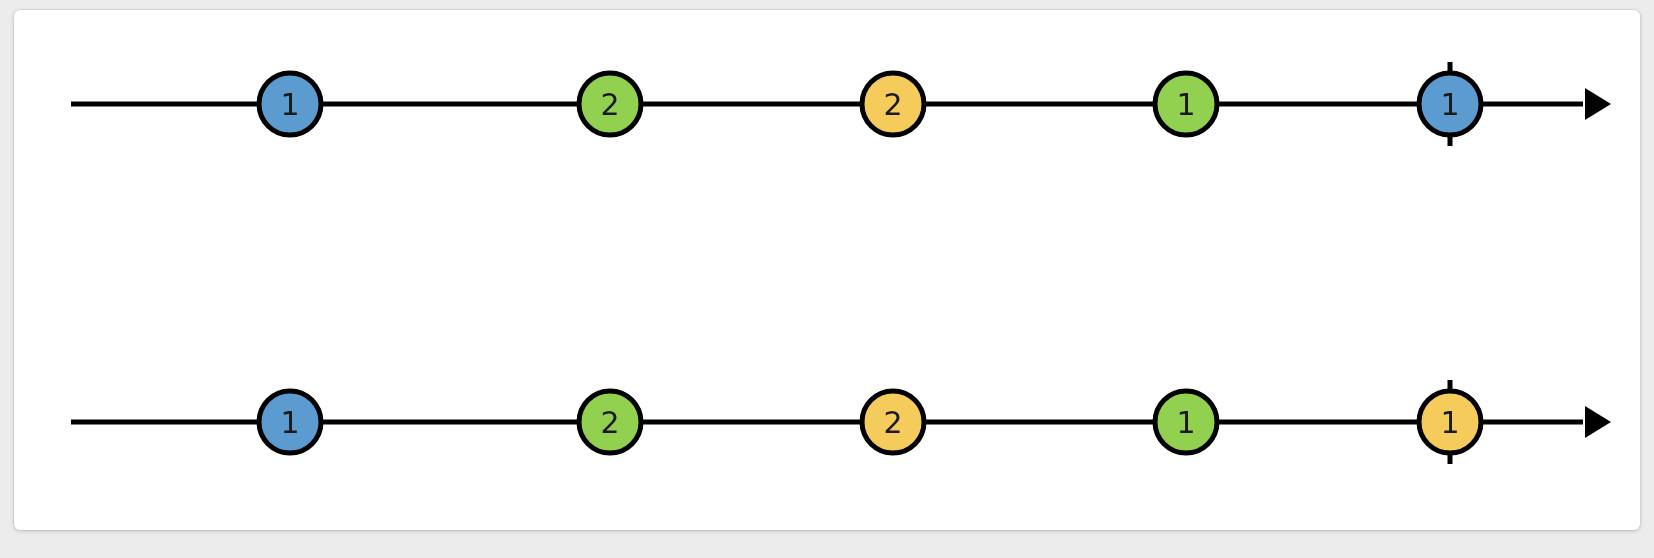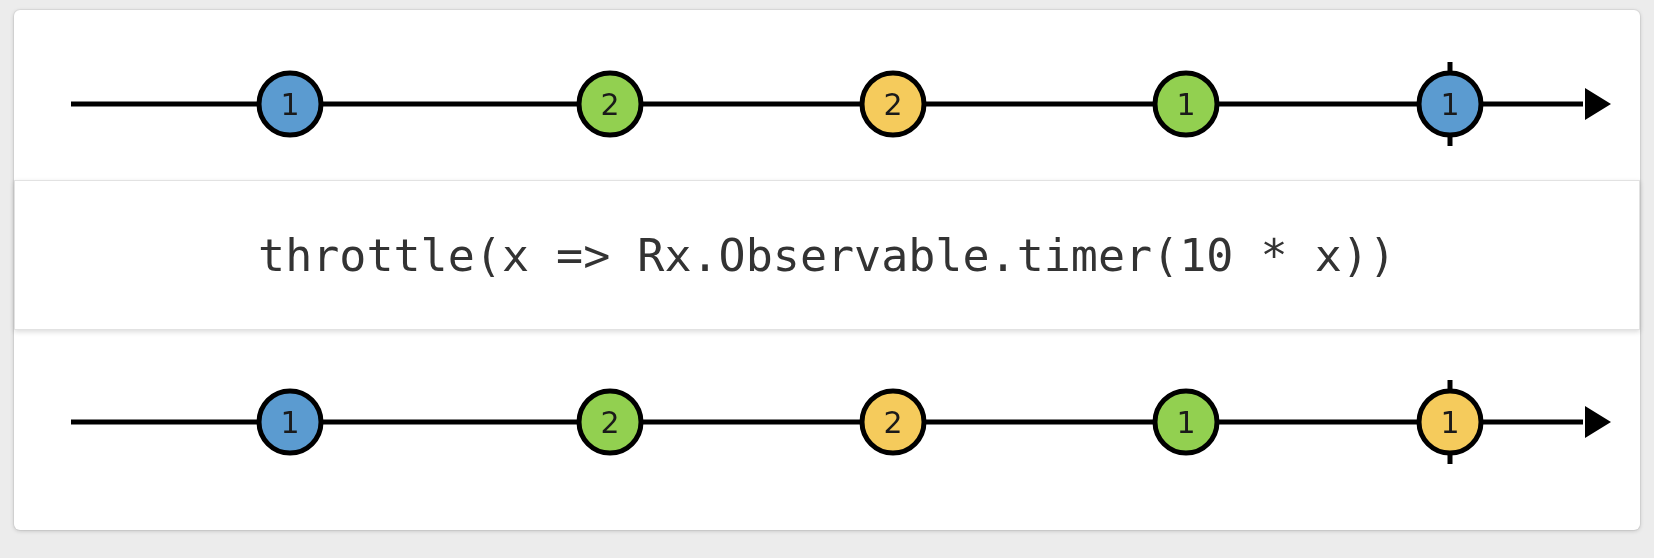--- a/index.html
+++ b/index.html
@@ -95,23 +95,20 @@
           <circle cx="1172" cy="94" r="31" fill="#92d050" stroke="#000000" stroke-width="5"></circle>
           <text x="1172" y="94" text-anchor="middle" dominant-baseline="central" font-family="&quot;DejaVu Sans&quot;, &quot;Liberation Sans&quot;, sans-serif" font-size="30" fill="#1a1a1a">1</text>
         </g>
         <g>
           <circle cx="1436" cy="94" r="31" fill="#5b9bd0" stroke="#000000" stroke-width="5"></circle>
           <text x="1436" y="94" text-anchor="middle" dominant-baseline="central" font-family="&quot;DejaVu Sans&quot;, &quot;Liberation Sans&quot;, sans-serif" font-size="30" fill="#1a1a1a">1</text>
         </g>
       </svg>
   </div>
 
-  <div class="operator-card">
-    <span class="operator-code">throttle(x =&gt; Rx.Observable.timer(10 * x))</span>
-  </div>
 
   <div class="timeline output">
     <svg class="timeline-svg" width="1626" height="170" viewBox="0 0 1626 170">
         <line x1="57" y1="72" x2="1569" y2="72" stroke="#000000" stroke-width="5"></line>
         <line x1="1436" y1="30" x2="1436" y2="114" stroke="#000000" stroke-width="5"></line>
         <polygon points="1571,55.879999999999995 1597,72 1571,88.12" fill="#000000"></polygon>
         <g>
           <circle cx="276" cy="72" r="31" fill="#5b9bd0" stroke="#000000" stroke-width="5"></circle>
           <text x="276" y="72" text-anchor="middle" dominant-baseline="central" font-family="&quot;DejaVu Sans&quot;, &quot;Liberation Sans&quot;, sans-serif" font-size="30" fill="#1a1a1a">1</text>
         </g>

